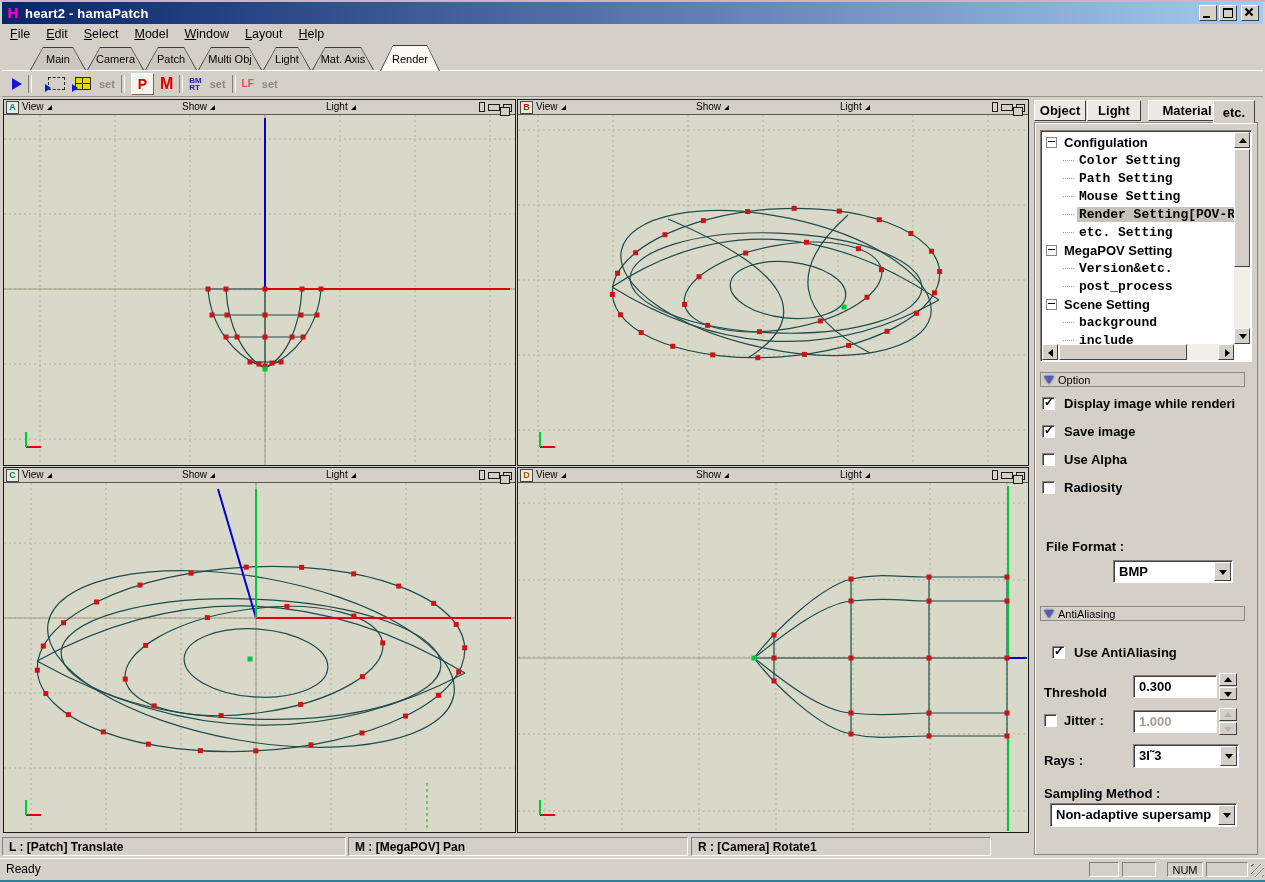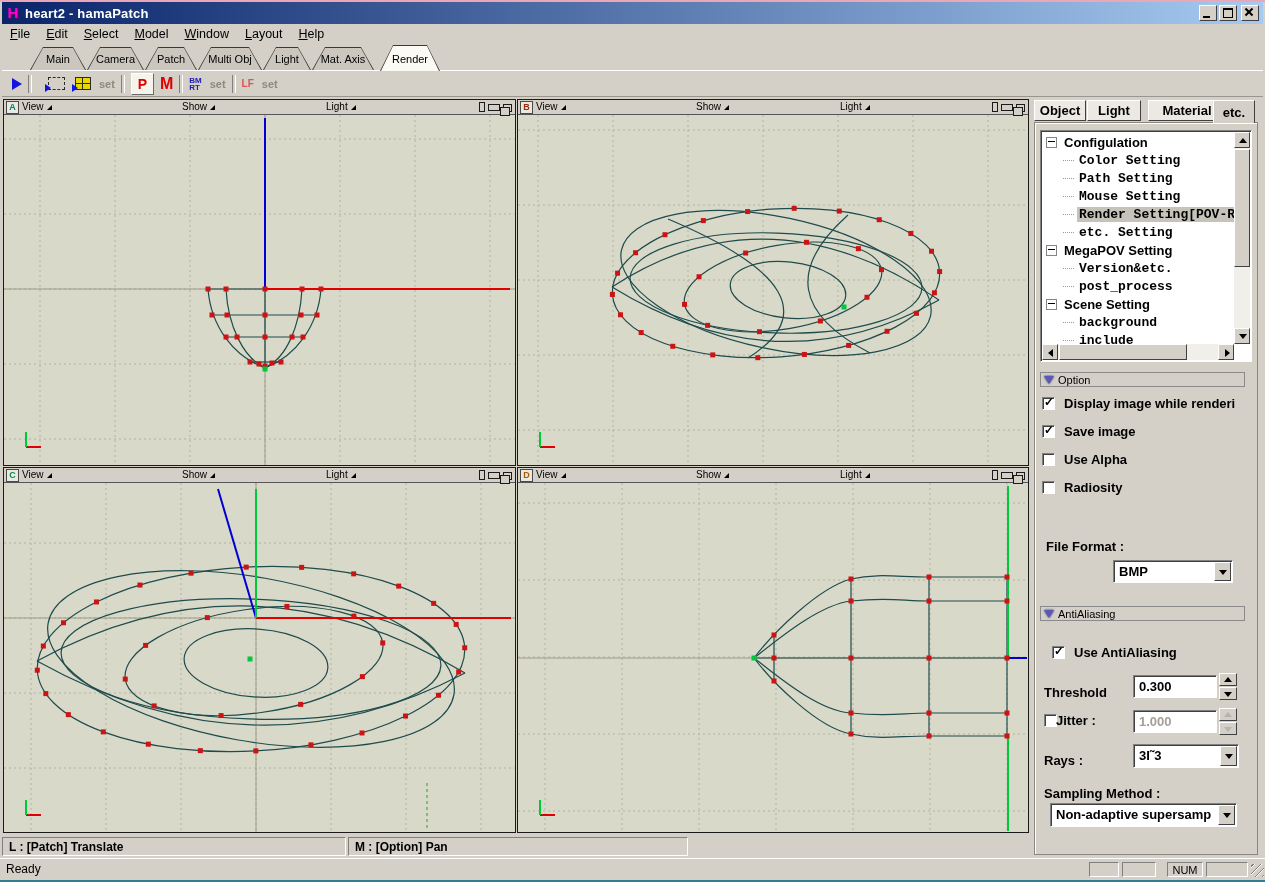--- a/index.html
+++ b/index.html
@@ -490,21 +490,22 @@
           <rect x="486.5" y="227.5" width="5" height="5" fill="#cc1414"></rect>
           <rect x="486.5" y="250.5" width="5" height="5" fill="#cc1414"></rect>
           <rect x="233.5" y="172.5" width="5" height="5" fill="#00c83c"></rect>
           <line x1="22" y1="332" x2="37" y2="332" stroke="#e00000" stroke-width="2"></line>
           <line x1="22" y1="332" x2="22" y2="317" stroke="#00c83c" stroke-width="2"></line>
         </svg>
       </div>
   </div>
 
   <div class="abs hint" style="left:2px;width:344px">L : [Patch] Translate</div>
-  <div class="abs hint" style="left:348px;width:340px">M : [Option] Pan</div>
+  <div class="abs hint" style="left:348px;width:340px">M : [MegaPOV] Pan</div>
+  <div class="abs hint" style="left:691px;width:300px">R : [Camera] Rotate1</div>
 
   <div class="abs status">
     <div class="ready">Ready</div>
     <div class="scell" style="right:146px;width:30px"></div>
     <div class="scell" style="right:109px;width:34px"></div>
     <div class="scell" style="right:62px;width:36px">NUM</div>
     <div class="scell" style="right:17px;width:42px"></div>
     <div class="grip"></div>
   </div>
 
@@ -605,21 +606,21 @@
     <div class="flabel" style="left:42px;top:546px">Use AntiAliasing</div>
 
     <div class="flabel" style="left:12px;top:586px">Threshold</div>
     <div class="field" style="left:101px;top:576px;width:84px;height:23px">0.300</div>
     <div class="spin" style="left:187px;top:574px">
       <div class="spin-b sp-up"></div>
       <div class="spin-b sp-dn"></div>
     </div>
 
     <div class="chk" style="left:12px;top:615px"></div>
-    <div class="flabel" style="left:24px;top:614px">Jitter :</div>
+    <div class="flabel" style="left:32px;top:614px">Jitter :</div>
     <div class="field disabled" style="left:101px;top:611px;width:84px;height:23px">1.000</div>
     <div class="spin disabled" style="left:187px;top:609px">
       <div class="spin-b sp-up"></div>
       <div class="spin-b sp-dn"></div>
     </div>
 
     <div class="flabel" style="left:12px;top:654px">Rays :</div>
     <div class="field" style="left:101px;top:645px;width:106px;height:24px">
       <span>3I˜3</span>
       <span class="dd-btn"></span>

